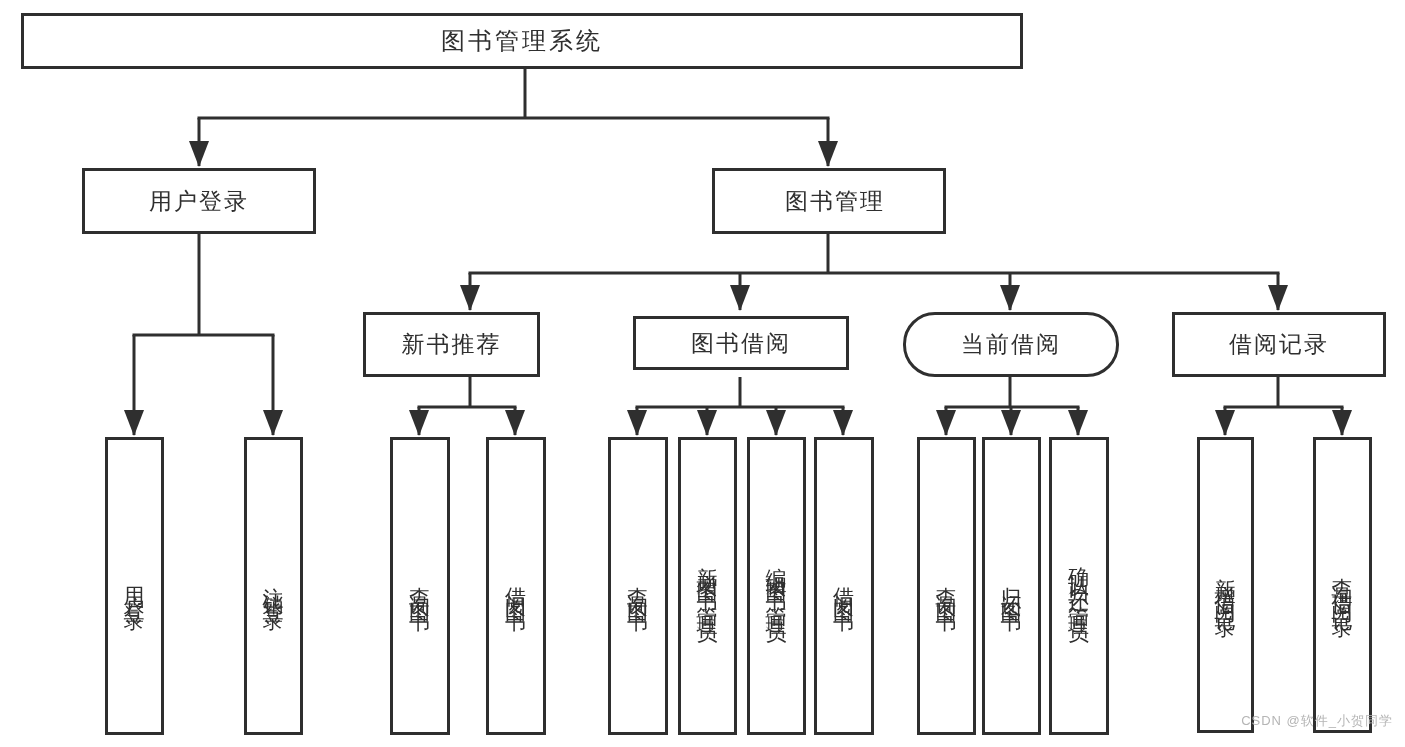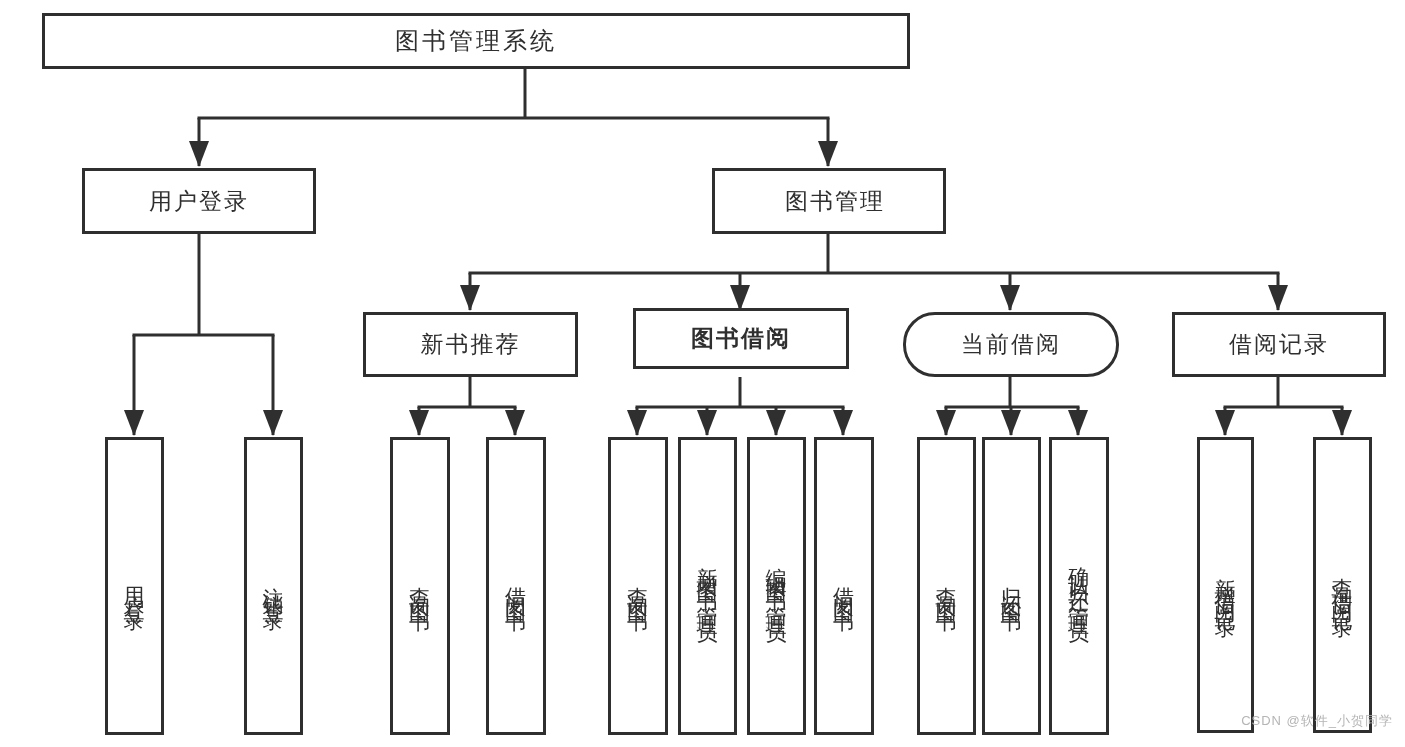--- a/index.html
+++ b/index.html
@@ -96,27 +96,27 @@
       <path d="M1011,407 V435" marker-end="url(#ah)"></path>
       <path d="M1078,407 V435" marker-end="url(#ah)"></path>
 
       <path d="M1278,377 V407"></path>
       <path d="M1225,407 H1342" stroke-linecap="square"></path>
       <path d="M1225,407 V435" marker-end="url(#ah)"></path>
       <path d="M1342,407 V435" marker-end="url(#ah)"></path>
     </g>
   </svg>
 
-  <div class="node hnode root" style="left:21px; top:13px; width:868px; height:56px;margin-left:21px;">图书管理系统</div>
+  <div class="node hnode root" style="left:21px; top:13px; width:1002px; height:56px;">图书管理系统</div>
 
   <div class="node hnode" style="left:82px; top:168px; width:234px; height:66px;">用户登录</div>
   <div class="node hnode" style="left:712px; top:168px; width:234px; height:66px;padding-left:12px;">图书管理</div>
 
-  <div class="node hnode" style="left:363px; top:312px; width:215px; height:65px;">新书推荐</div>
-  <div class="node hnode" style="left:633px; top:308px; width:216px; height:61px;font-weight:bold;">图书借阅</div>
+  <div class="node hnode" style="left:363px; top:312px; width:177px; height:65px;">新书推荐</div>
+  <div class="node hnode" style="left:633px; top:316px; width:216px; height:54px;">图书借阅</div>
   <div class="node hnode" style="left:903px; top:312px; width:216px; height:65px;border-radius:32px;">当前借阅</div>
   <div class="node hnode" style="left:1172px; top:312px; width:214px; height:65px;">借阅记录</div>
 
   <div class="node vnode" style="left:105px; top:437px; width:59px; height:298px;">
     <span>用户登录</span>
   </div>
   <div class="node vnode" style="left:244px; top:437px; width:59px; height:298px;">
     <span>注销登录</span>
   </div>
 

